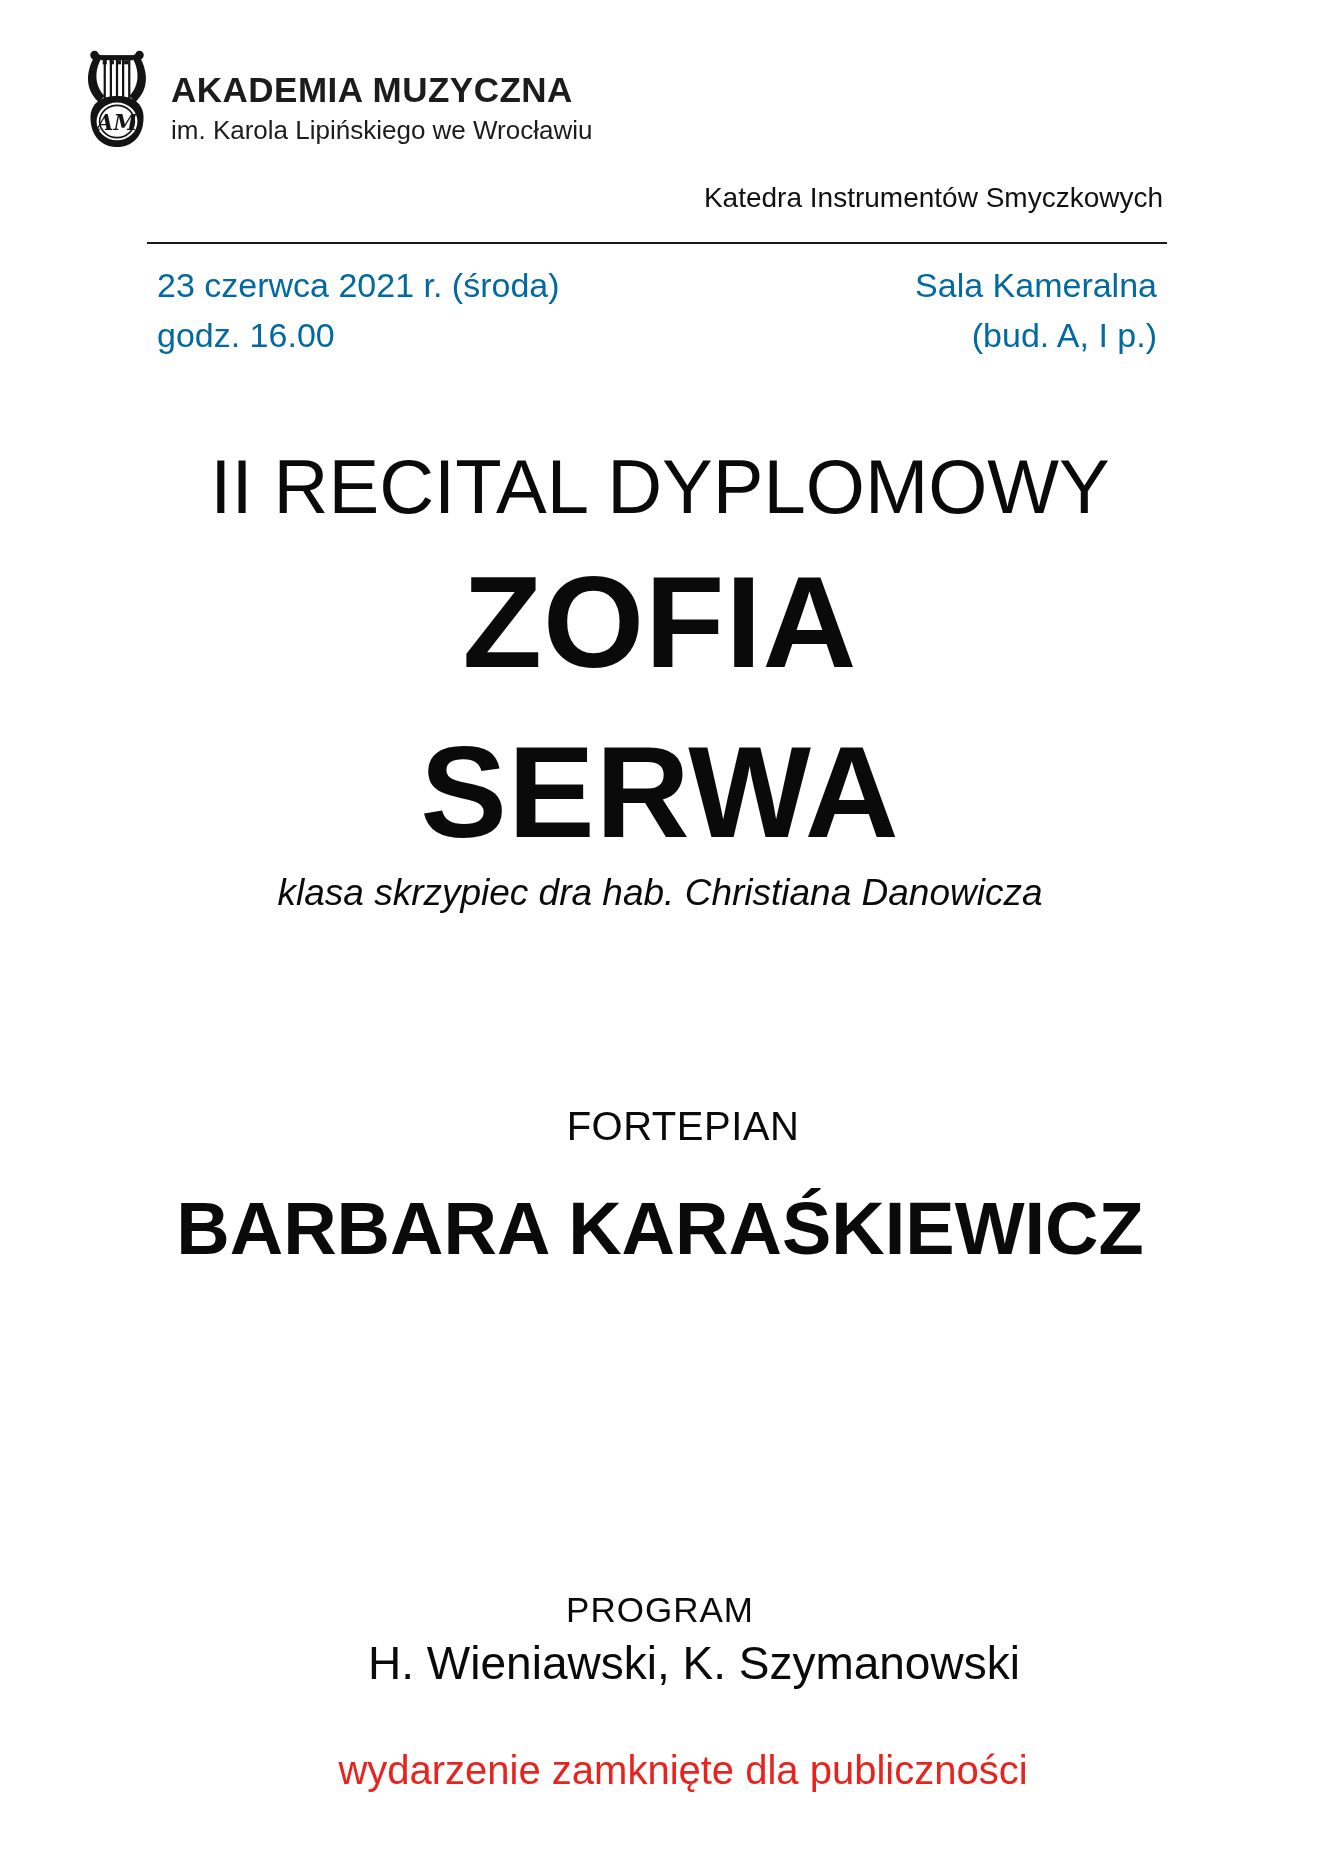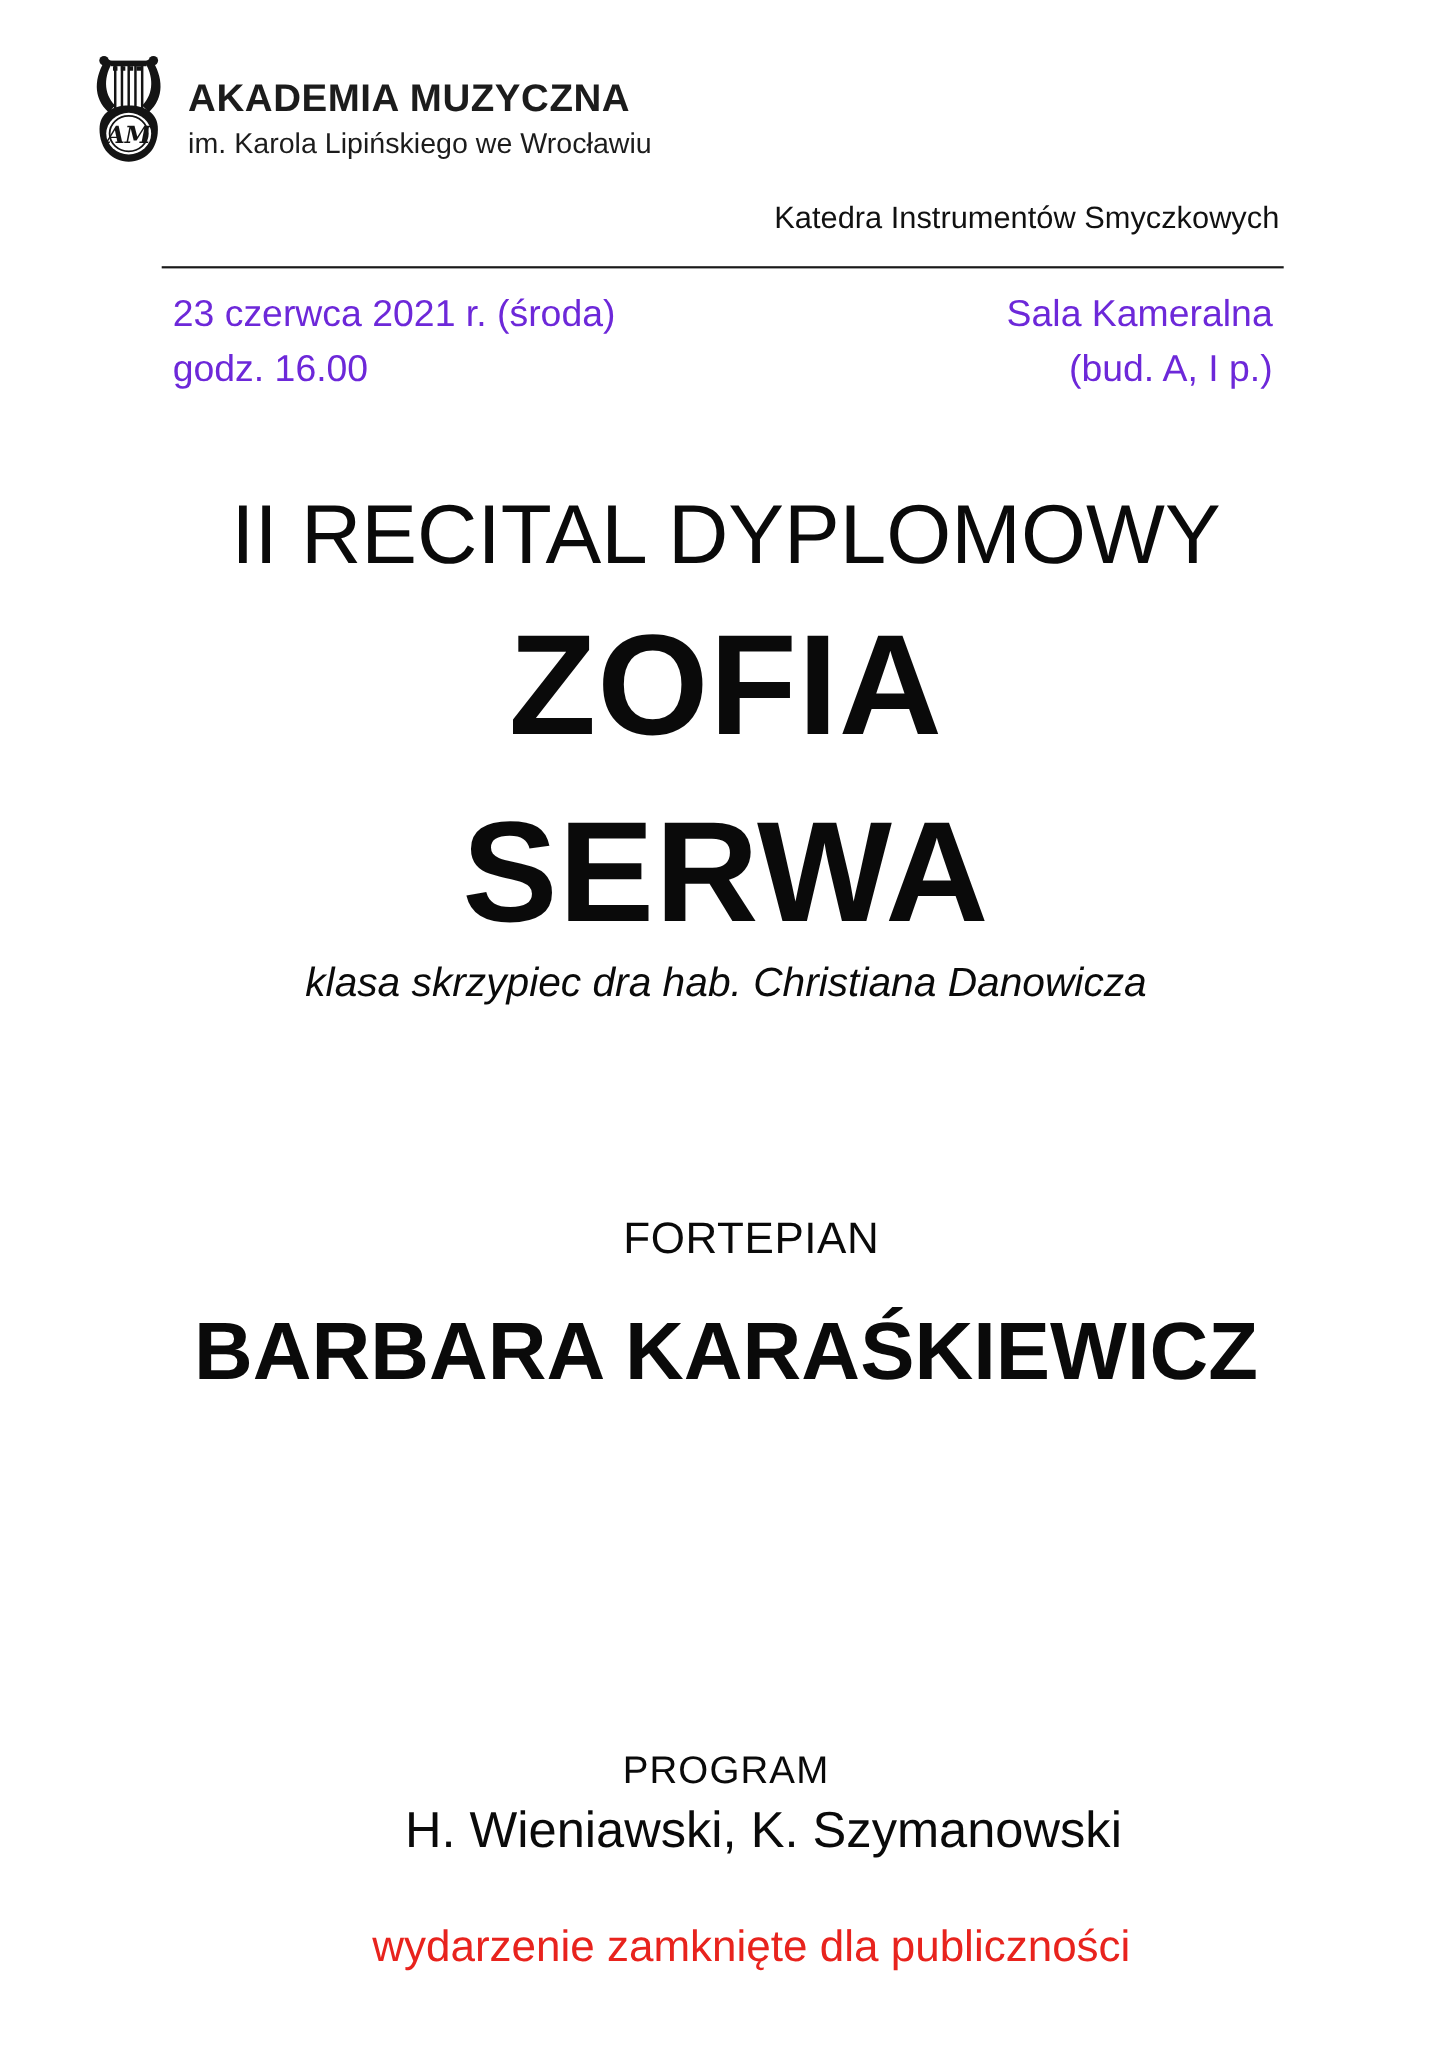--- a/index.html
+++ b/index.html
@@ -57,21 +57,21 @@
   }
   .info-row{
     position:absolute;
     top:260px;
     left:157px;
     right:163px;
     display:flex;
     justify-content:space-between;
     font-size:34px;
     line-height:50px;
-    color:#6d28d9;
+    color:#0369a1;
   }
   .info-right{text-align:right;margin-left:24px;}
   
   .centered{
     position:absolute;
     left:0;
     width:100%;
     text-align:center;
     white-space:nowrap;
   }

